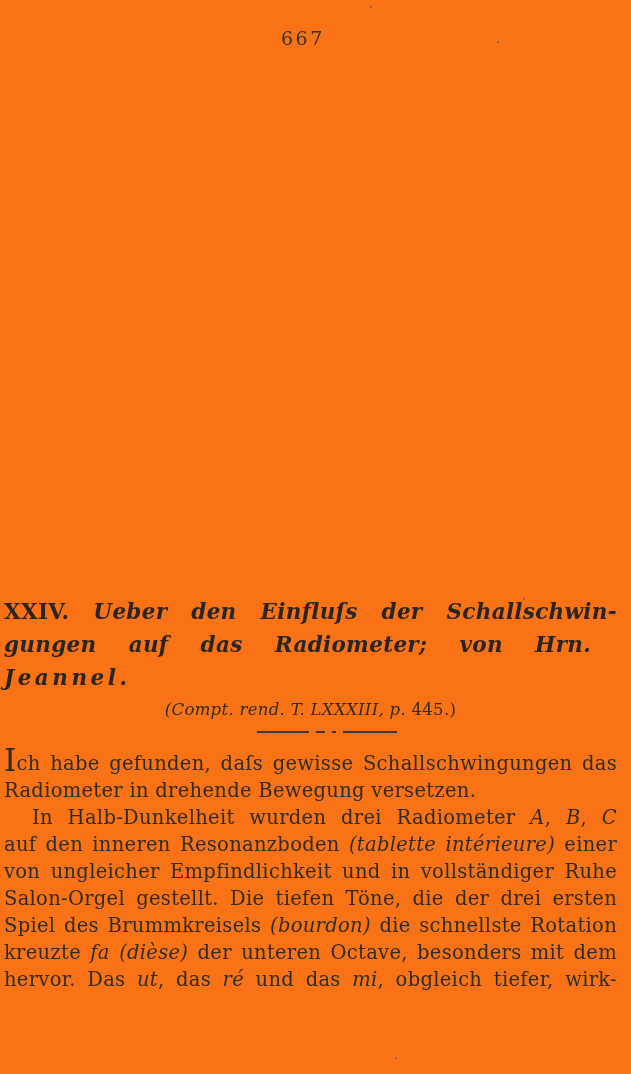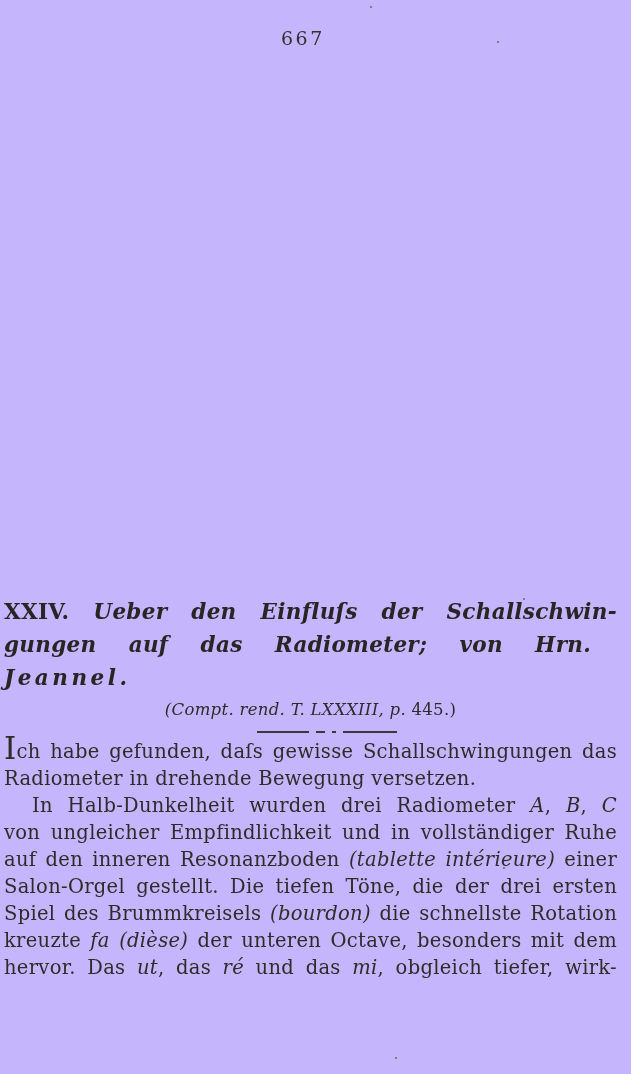--- a/index.html
+++ b/index.html
@@ -4,21 +4,21 @@
 <style>
   html, body { margin: 0; padding: 0; }
   body {
     width: 631px; height: 1074px;
     background: #f4f4f2;
     font-family: "DejaVu Serif", serif;
   }
   .page {
     position: relative;
     width: 631px; height: 1074px;
-    background: #c4b5fd;
+    background: #f97316;
     color: #2e2c29;
     overflow: hidden;
   }
   .pageno {
     position: absolute;
     left: 281px; top: 27px;
     font-size: 19px;
     letter-spacing: 2.5px;
     color: #33312e;
   }
@@ -65,21 +65,21 @@
     gap: 7px;
     justify-content: center;
     transform: translateX(16px);
   }
   .dash { border-top: 2px solid #3b3936; height: 0; display: inline-block; }
   .d1 { width: 52px; }
   .d2 { width: 9px; }
   .d3 { width: 4px; }
   .d4 { width: 54px; }
   .bodytext {
-    margin-top: 5px;
+    margin-top: 17px;
     font-size: 19.5px;
     line-height: 27px;
   }
   .speck {
     position: absolute;
     width: 2px; height: 2px;
     background: #6b6965;
     border-radius: 50%;
   }
 </style>
@@ -105,22 +105,22 @@
       <span class="dash d1"></span>
       <span class="dash d2"></span>
       <span class="dash d3"></span>
       <span class="dash d4"></span>
     </div>
 
     <div class="bodytext">
         <div class="tline"><span class="initial">I</span><span>ch habe gefunden, daſs gewisse Schallschwingungen das</span></div>
         <div class="tline last"><span>Radiometer in drehende Bewegung versetzen.</span></div>
         <div class="tline indent"><span>In Halb-Dunkelheit wurden drei Radiometer </span><span class="it">A</span><span>, </span><span class="it">B</span><span>, </span><span class="it">C</span></div>
+        <div class="tline"><span>auf den inneren Resonanzboden </span><span class="it">(tablette intérieure)</span><span> einer</span></div>
         <div class="tline"><span>von ungleicher Empfindlichkeit und in vollständiger Ruhe</span></div>
-        <div class="tline"><span>auf den inneren Resonanzboden </span><span class="it">(tablette intérieure)</span><span> einer</span></div>
         <div class="tline"><span>Salon-Orgel gestellt. Die tiefen Töne, die der drei ersten</span></div>
         <div class="tline"><span>Spiel des Brummkreisels </span><span class="it">(bourdon)</span><span> die schnellste Rotation</span></div>
         <div class="tline"><span>kreuzte </span><span class="it">fa</span><span> </span><span class="it">(dièse)</span><span> der unteren Octave, besonders mit dem</span></div>
         <div class="tline"><span>hervor. Das </span><span class="it">ut</span><span>, das </span><span class="it">ré</span><span> und das </span><span class="it">mi</span><span>, obgleich tiefer, wirk-</span></div>
       </div>
 
   </div>
 
   <i class="speck" style="left:370px;top:6px"></i>
   <i class="speck" style="left:497px;top:41px"></i>

